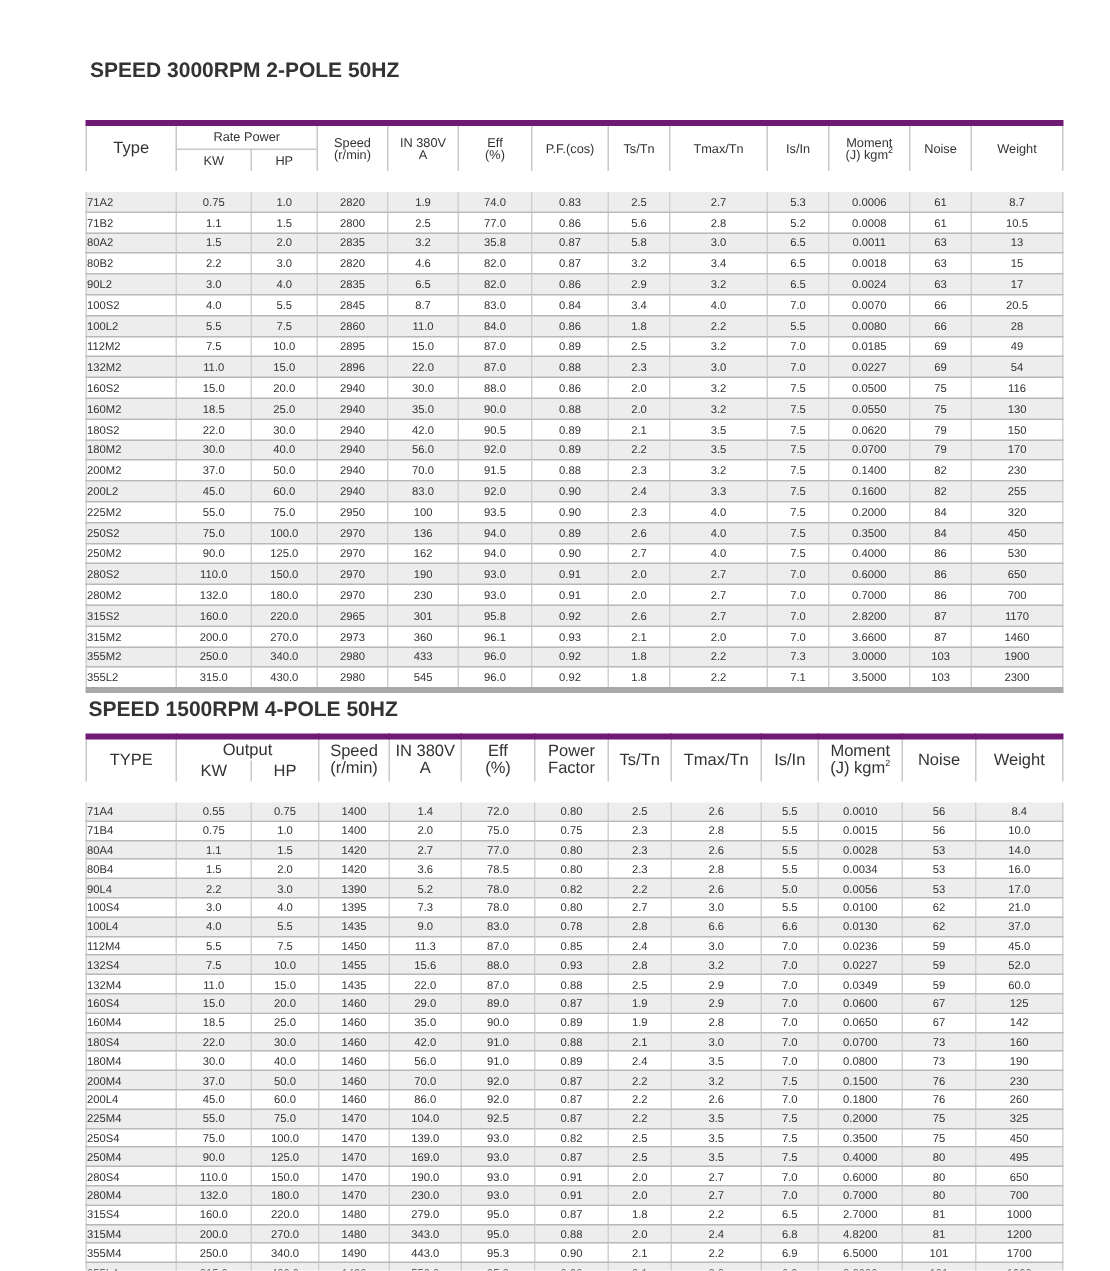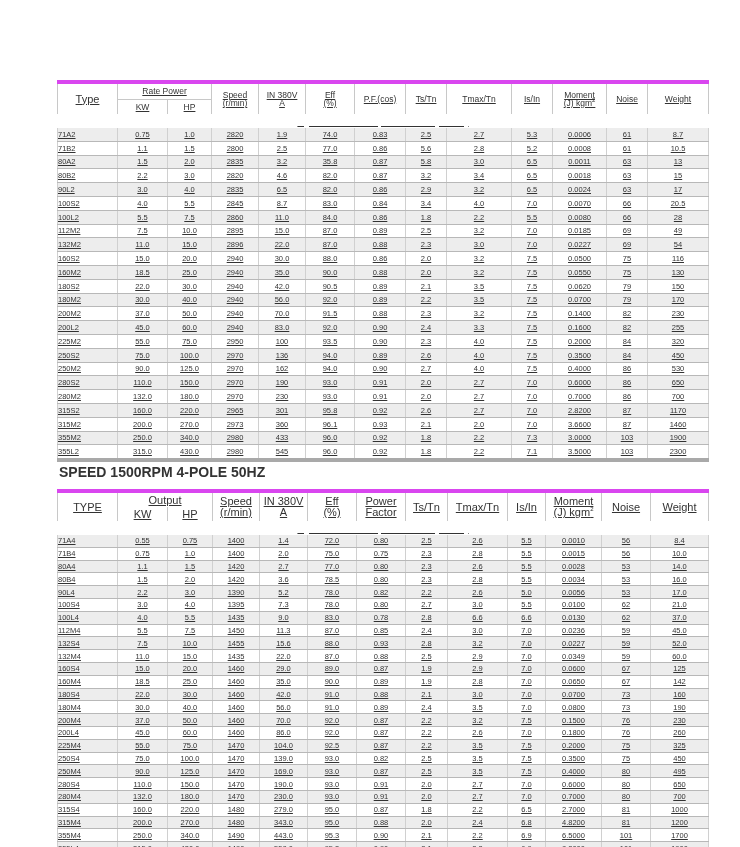--- a/index.html
+++ b/index.html
@@ -6,21 +6,21 @@
   body { width:740px; height:847px; position:relative; overflow:hidden;
          font-family:"Liberation Sans", sans-serif; color:#333; }
   .header { position:absolute; left:38px; top:36px; }
   .title-row { display:flex; align-items:center; }
   .gear { width:16px; height:16px; margin-right:5px; }
   .title { font-size:14.5px; font-weight:bold; color:#333; letter-spacing:0; }
   .subtitle { font-size:14px; font-weight:bold; color:#333; margin-left:22px; margin-top:2px; }
   .sub2 { position:absolute; left:59px; top:464px; font-size:14px; font-weight:bold; color:#333; }
 
   table.spec { position:absolute; left:57px; border-collapse:collapse; table-layout:fixed;
-               border-top:4px solid #d946ef; border-bottom:4px solid #a9a9a9;text-decoration:underline; }
+               border-top:4px solid #701a75; border-bottom:4px solid #a9a9a9; }
   table.spec td, table.spec th { text-align:center; padding:0; font-weight:normal; color:#333; }
   table.spec th { border-left:1px solid #c8c8c8; border-right:1px solid #c8c8c8; background:#fff; line-height:1.0; }
   table.spec td { border-left:1px solid #d0d0d0; border-right:1px solid #d0d0d0; border-bottom:1px solid #b8b8b8; }
   table.spec tr.band td { background:#ed6d0c; color:#fff; font-weight:bold; text-align:center; border:none; }
   table.spec tbody tr:nth-child(even) td { background:#ededed; }
   table.spec tbody tr:nth-child(odd) td { background:#ffffff; }
   table.spec td.type { text-align:left; }
 
   #t1 { top:80px; width:631px; font-size:8px; }
   #t1 th { font-size:8.5px; }
@@ -36,20 +36,21 @@
   #t2 tr.h1 th { height:14px; }
   #t2 tr.h2 th { height:14px; }
   #t2 tr.band td { height:14px; font-size:11px; }
   #t2 tbody td { height:11.8px; font-size:7.5px; }
   sup { font-size:6px; vertical-align:super; line-height:0; }
 </style>
 </head>
 <body>
 
 <div class="header">
+  <div class="subtitle">SPEED 3000RPM 2-POLE 50HZ</div>
 </div>
 
 <table class="spec" id="t1">
   <colgroup>
     <col style="width:60px">
       <col style="width:50px">
       <col style="width:44px">
       <col style="width:47px">
     <col style="width:47px">
       <col style="width:49px">

